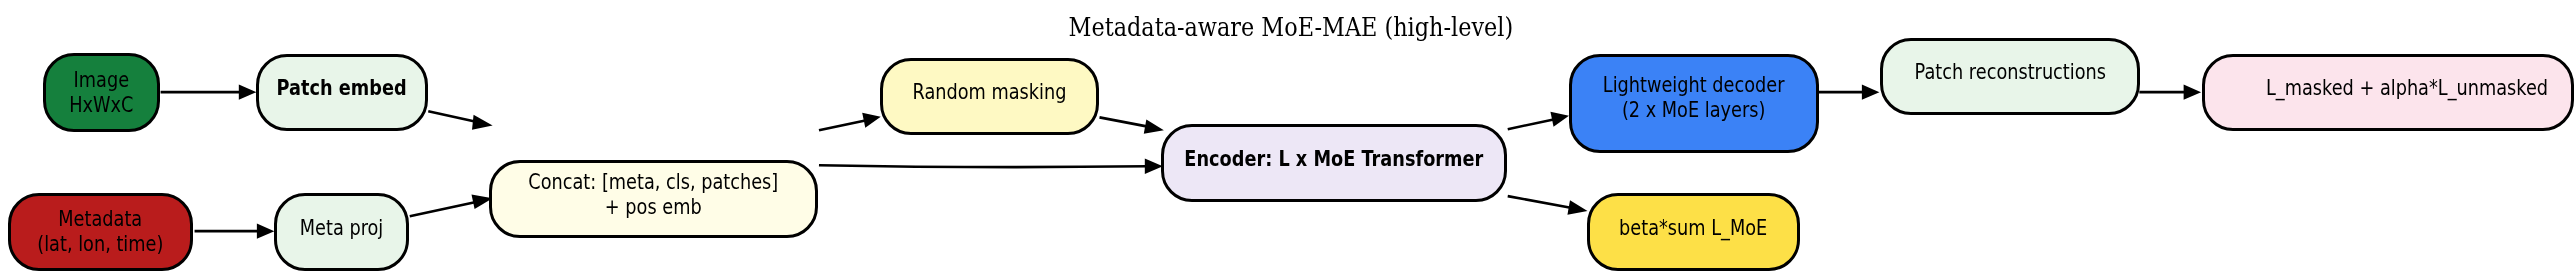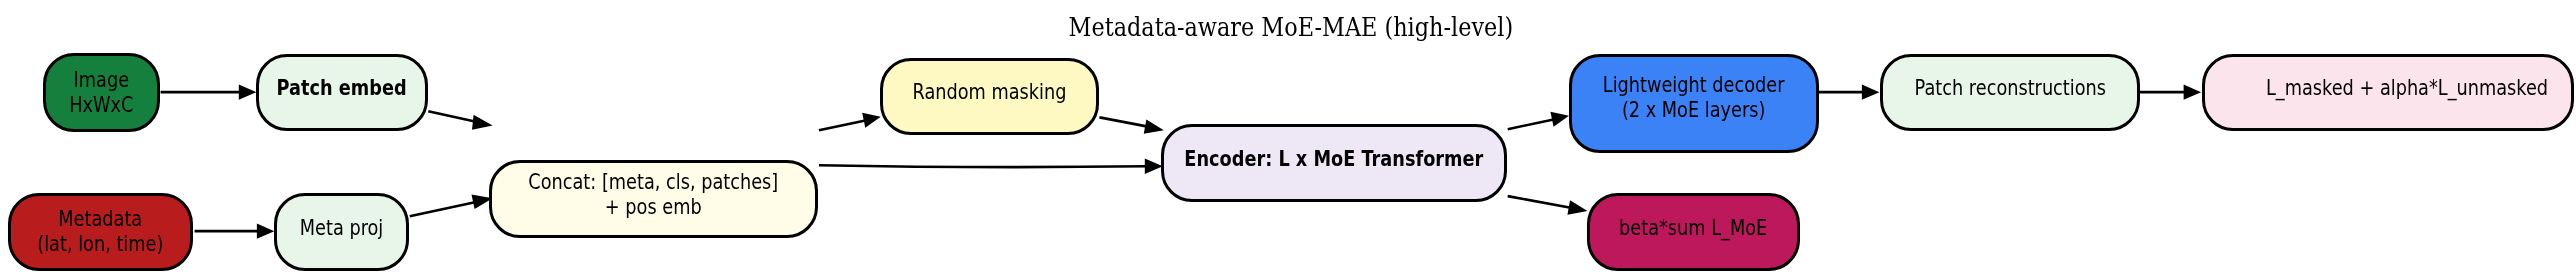--- a/index.html
+++ b/index.html
@@ -114,30 +114,30 @@
   </div>
 </div>
 
 <div class="node" style="left:1569px; top:54px; width:250px; height:99px; background:#3b82f6;">
   <div class="inner" style="margin-top:-11.3px;">
     <span class="line">Lightweight decoder</span>
     <span class="line">(2 x MoE layers)</span>
   </div>
 </div>
 
-<div class="node single" style="left:1880px; top:54px; width:260px; height:77px; background:#E8F5E9;">
+<div class="node single" style="left:1880px; top:38px; width:260px; height:77px; background:#E8F5E9;">
   <div class="inner">
     <span class="line">Patch reconstructions</span>
   </div>
 </div>
 
 <div class="node single" style="left:2202px; top:54px; width:372px; height:77px; background:#FCE4EC;align-items:flex-end;">
   <div class="inner">
     <span class="line">L_masked + alpha*L_unmasked</span>
   </div>
 </div>
 
-<div class="node single" style="left:1587px; top:193px; width:213px; height:78px; background:#be185d;">
+<div class="node single" style="left:1587px; top:193px; width:213px; height:78px; background:#fde047;">
   <div class="inner">
     <span class="line">beta*sum L_MoE</span>
   </div>
 </div>
 
 
 </body></html>

